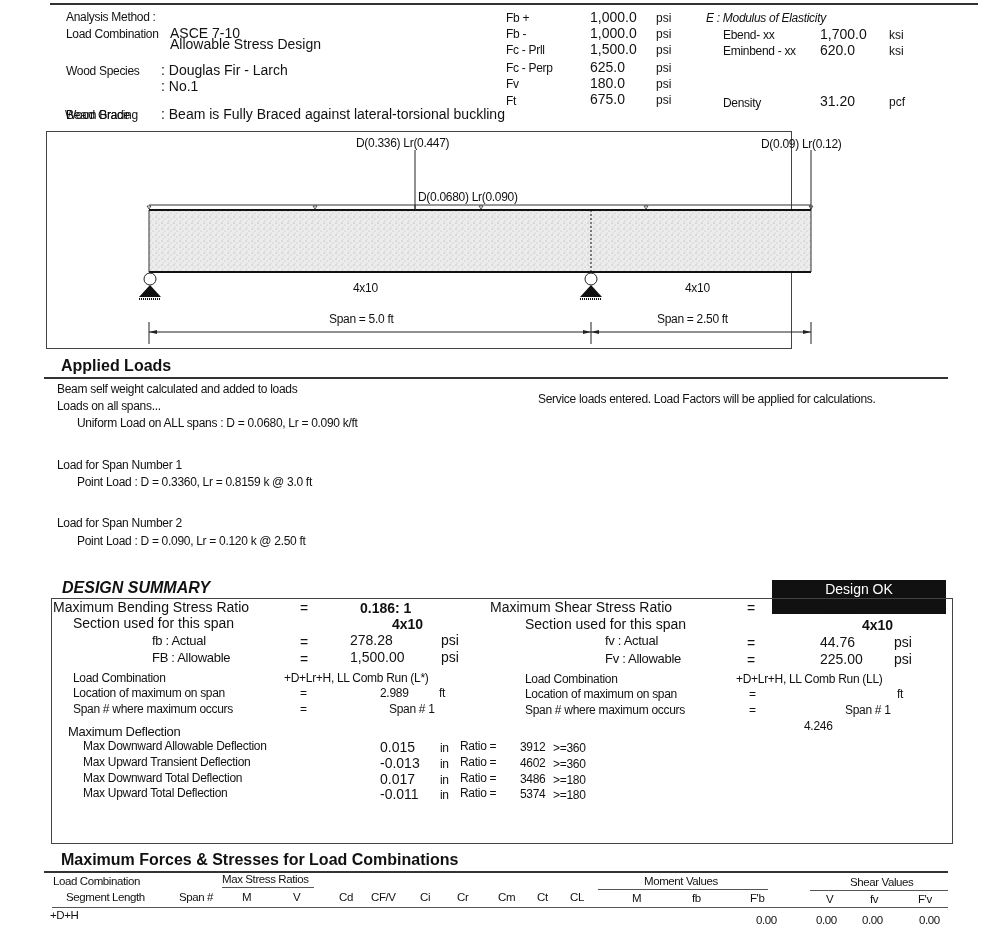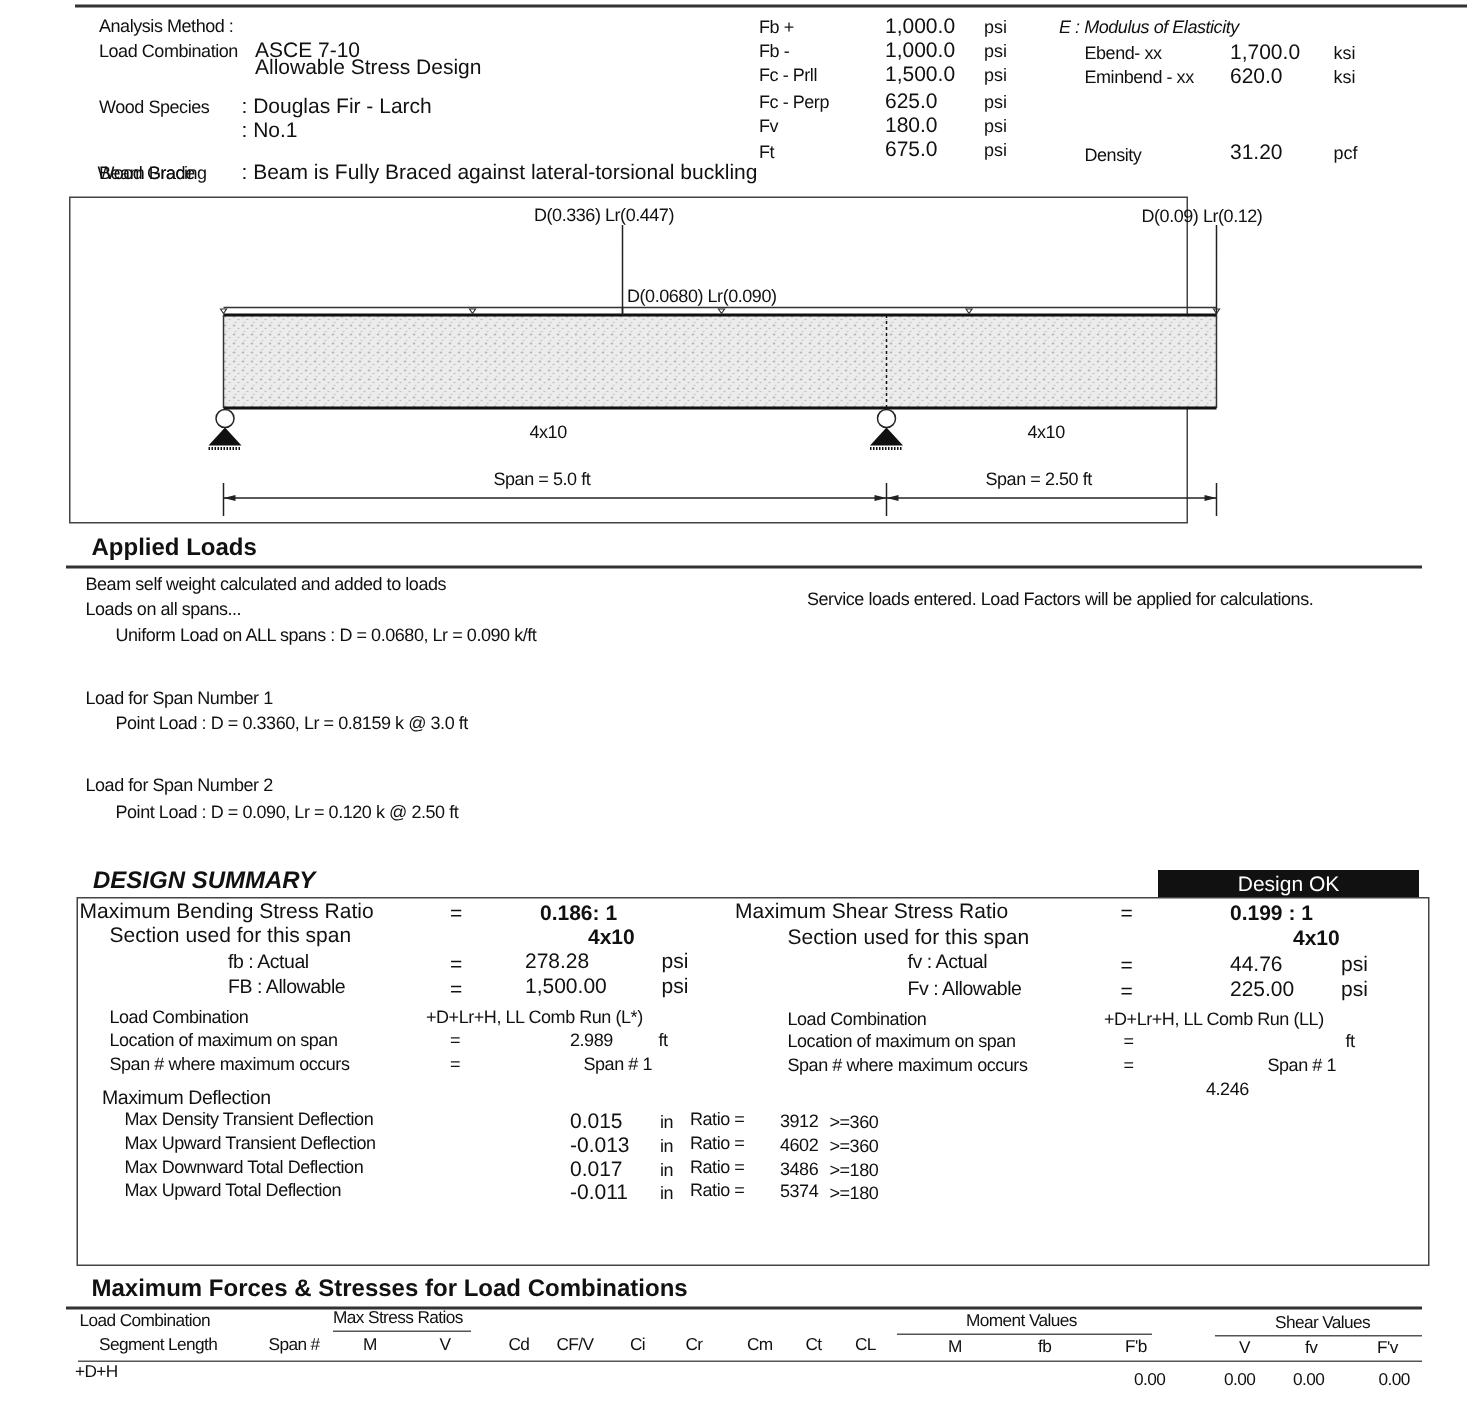--- a/index.html
+++ b/index.html
@@ -139,21 +139,21 @@
 <div class="hr" style="left:44px;top:377px;width:904px;"></div>
 <span class="abs n" style="left:57px;top:382px;">Beam self weight calculated and added to loads</span>
 <span class="abs n" style="left:57px;top:399px;">Loads on all spans...</span>
 <span class="abs n" style="left:77px;top:416px;">Uniform Load on ALL spans :  D = 0.0680,  Lr = 0.090 k/ft</span>
 <span class="abs n" style="left:57px;top:458px;">Load for Span Number 1</span>
 <span class="abs n" style="left:77px;top:475px;">Point Load :  D = 0.3360,  Lr = 0.8159 k @ 3.0 ft</span>
 <span class="abs n" style="left:57px;top:516px;">Load for Span Number 2</span>
 <span class="abs n" style="left:77px;top:534px;">Point Load :  D = 0.090,  Lr = 0.120 k @ 2.50 ft</span>
 
 <span class="abs dsum" style="left:62px;top:579px;">DESIGN SUMMARY</span>
-<div class="ok" style="left:772px;top:580px;width:174px;height:18px;line-height:18px;">Design OK</div>
+<div class="ok" style="left:772px;top:580px;width:174px;height:34px;line-height:18px;">Design OK</div>
 <div class="box" style="left:51px;top:598px;width:902px;height:246px;"></div>
 
 <div>
   <span class="abs l" style="left:53px;top:599px;">Maximum Bending Stress Ratio</span>
   <span class="abs l" style="left:300px;top:600px;">=</span>
   <span class="abs l r" style="left:360px;top:600px;width:94px;font-weight:bold;">0.186: 1</span>
   <span class="abs l" style="left:73px;top:615px;">Section used for this span</span>
   <span class="abs l" style="left:392px;top:616px;font-weight:bold;">4x10</span>
   <span class="abs n" style="left:152px;top:633px;font-size:13px;">fb : Actual</span>
   <span class="abs l" style="left:300px;top:634px;">=</span>
@@ -195,21 +195,21 @@
   <span class="abs n r" style="left:804px;top:687px;width:56px;margin-top:32px;">4.246</span>
   <span class="abs n" style="left:897px;top:687px;">ft</span>
   <span class="abs n" style="left:525px;top:703px;">Span # where maximum occurs</span>
   <span class="abs n" style="left:749px;top:703px;">=</span>
   <span class="abs n" style="left:845px;top:703px;">Span # 1</span>
 </div>
 
 <div>
   <span class="abs n" style="left:68px;top:724px;font-size:13px;">Maximum Deflection</span>
 
-  <span class="abs n" style="left:83px;top:739px;">Max Density Transient Deflection</span>
+  <span class="abs n" style="left:83px;top:739px;">Max Downward Allowable Deflection</span>
   <span class="abs l r" style="left:380px;top:739px;width:56px;">0.015</span>
   <span class="abs n" style="left:440px;top:741px;">in</span>
   <span class="abs n" style="left:460px;top:739px;">Ratio =</span>
   <span class="abs n r" style="left:520px;top:740px;width:32px;">3912</span>
   <span class="abs n" style="left:553px;top:741px;">&gt;=360</span>
 
   <span class="abs n" style="left:83px;top:755px;">Max Upward Transient Deflection</span>
   <span class="abs l r" style="left:380px;top:755px;width:56px;">-0.013</span>
   <span class="abs n" style="left:440px;top:757px;">in</span>
   <span class="abs n" style="left:460px;top:755px;">Ratio =</span>

